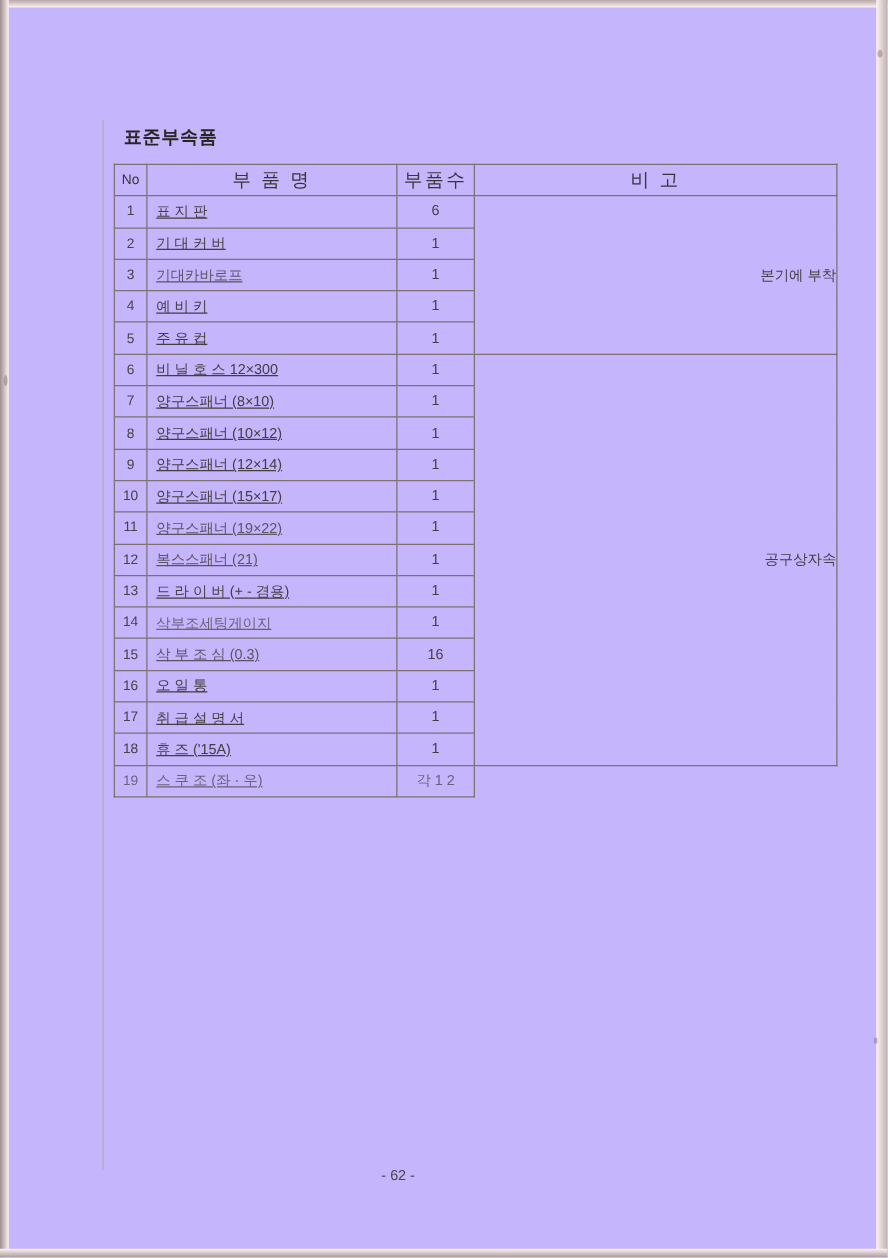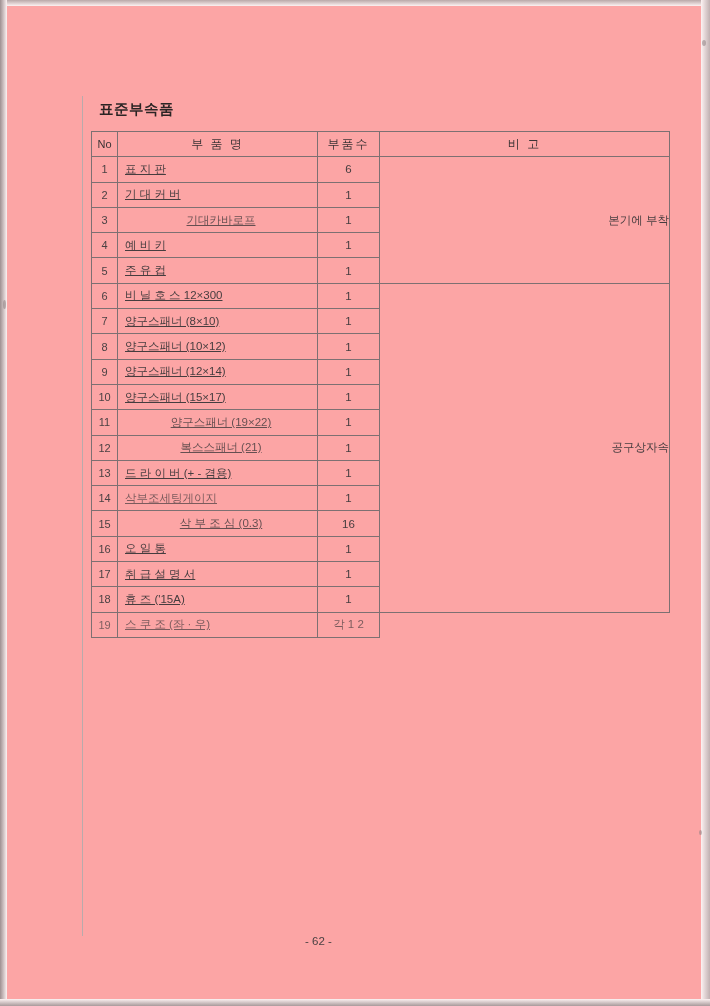--- a/index.html
+++ b/index.html
@@ -10,21 +10,21 @@
     width: 710px;
     height: 1006px;
     background: #ffffff;
     font-family: "Liberation Sans", sans-serif;
     overflow: hidden;
   }
   #page {
     position: relative;
     width: 710px;
     height: 1006px;
-    background: #fca5a5;
+    background: #c4b5fd;
     box-sizing: border-box;
   }
   
   .edge-top {
     position: absolute;
     top: 0; left: 0;
     width: 710px; height: 6px;
     background: linear-gradient(to bottom, #b9a8a8, #fdf2f2);
   }
   .edge-left {
@@ -88,21 +88,21 @@
     vertical-align: middle;
     font-weight: normal;
   }
   col.c-no    { width: 26px; }
   col.c-name  { width: 200px; }
   col.c-qty   { width: 62px; }
   col.c-note  { width: 290px; }
 
   .hd {
     text-align: center;
-    font-size: 12px;
+    font-size: 15px;
     color: #3b3335;
     letter-spacing: 2px;
   }
   .hd-no { letter-spacing: 0; font-size: 11px; margin-top: 16px; }
   .cell-no {
     text-align: center;
     font-size: 11px;
     color: #4a4143;
   }
   .cell-name {
@@ -117,21 +117,21 @@
     font-size: 11.5px;
     color: #463d3f;
   }
   .cell-note {
     text-align: right;
     font-size: 11.5px;
     color: #463d3f;
     vertical-align: middle;
   }
   
-  .faint { opacity: .82; text-align: center; }
+  .faint { opacity: .82; }
   .fainter { opacity: .7; }
 
   .page-number {
     position: absolute;
     left: 0;
     top: 935px;
     width: 637px;
     text-align: center;
     font-size: 11.5px;
     color: #4a4143;

